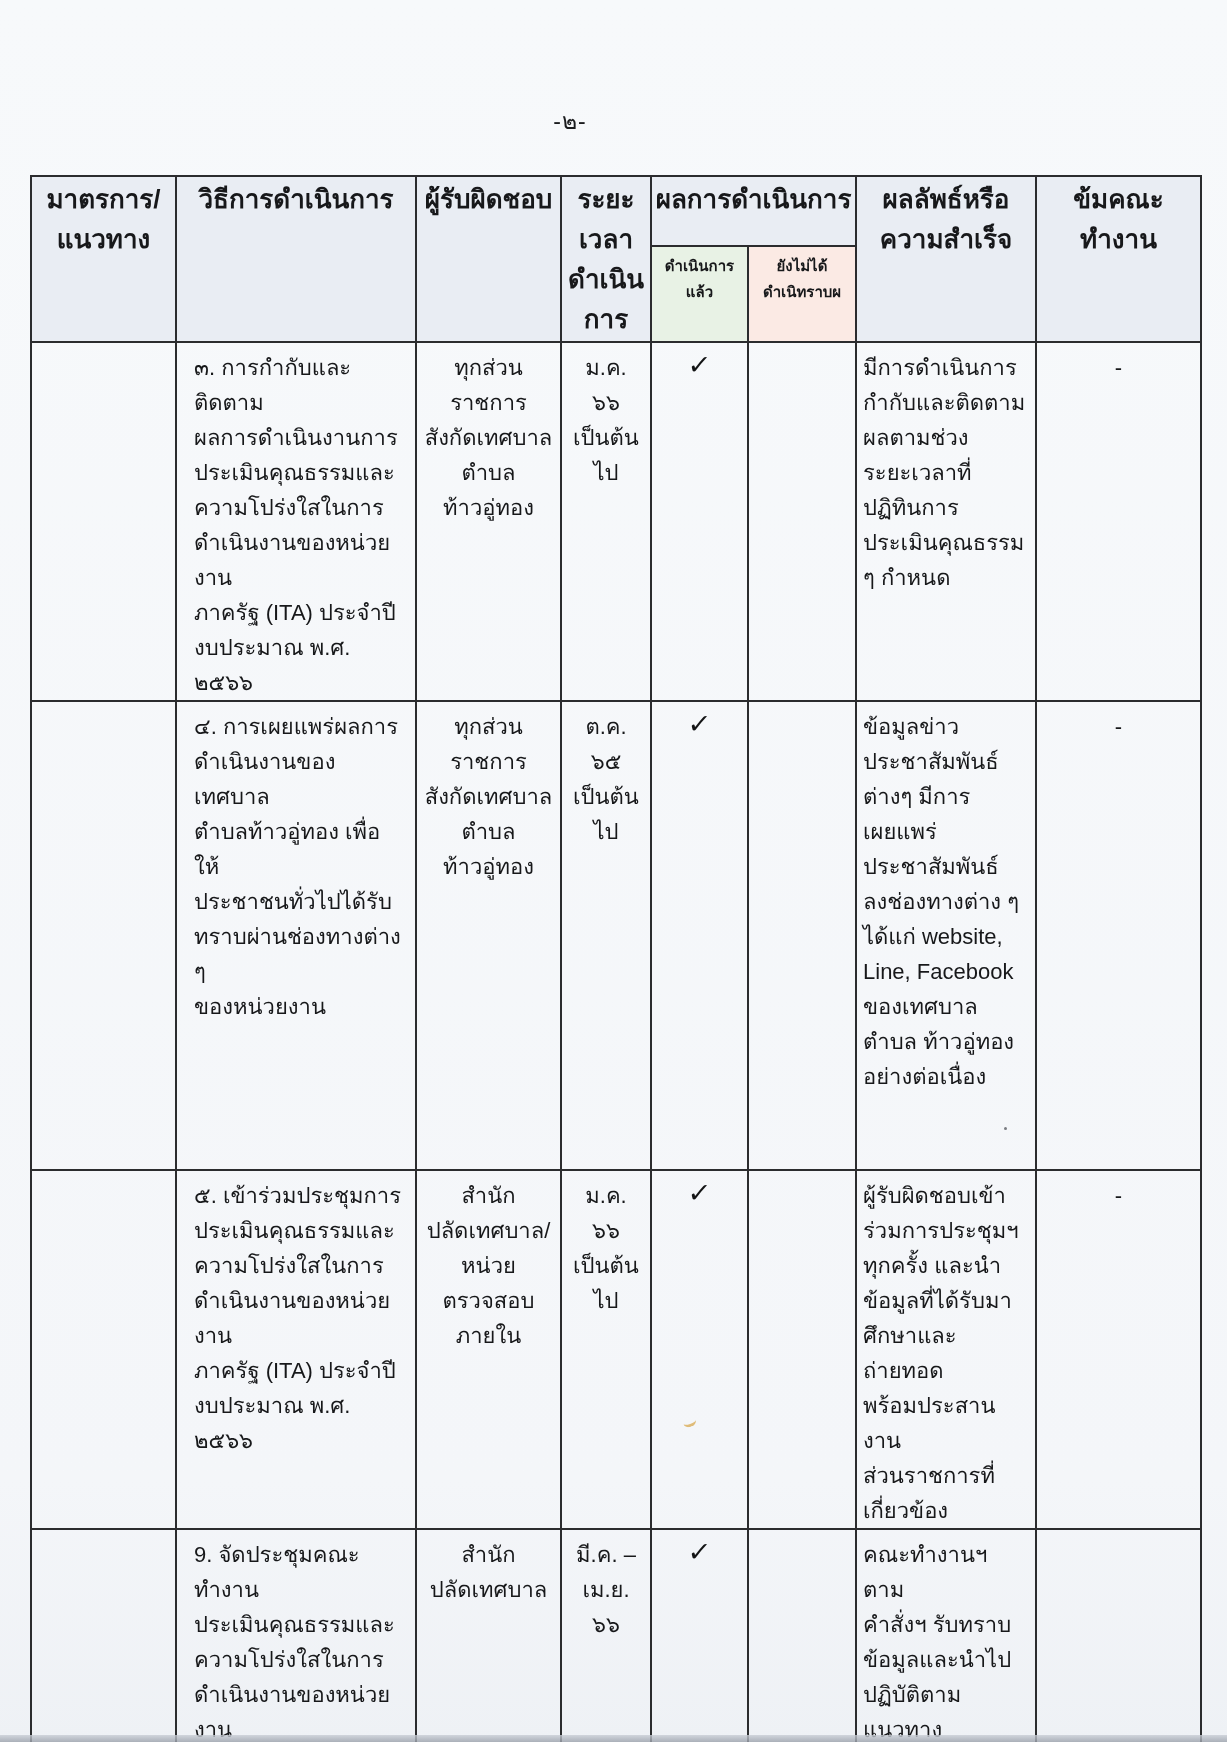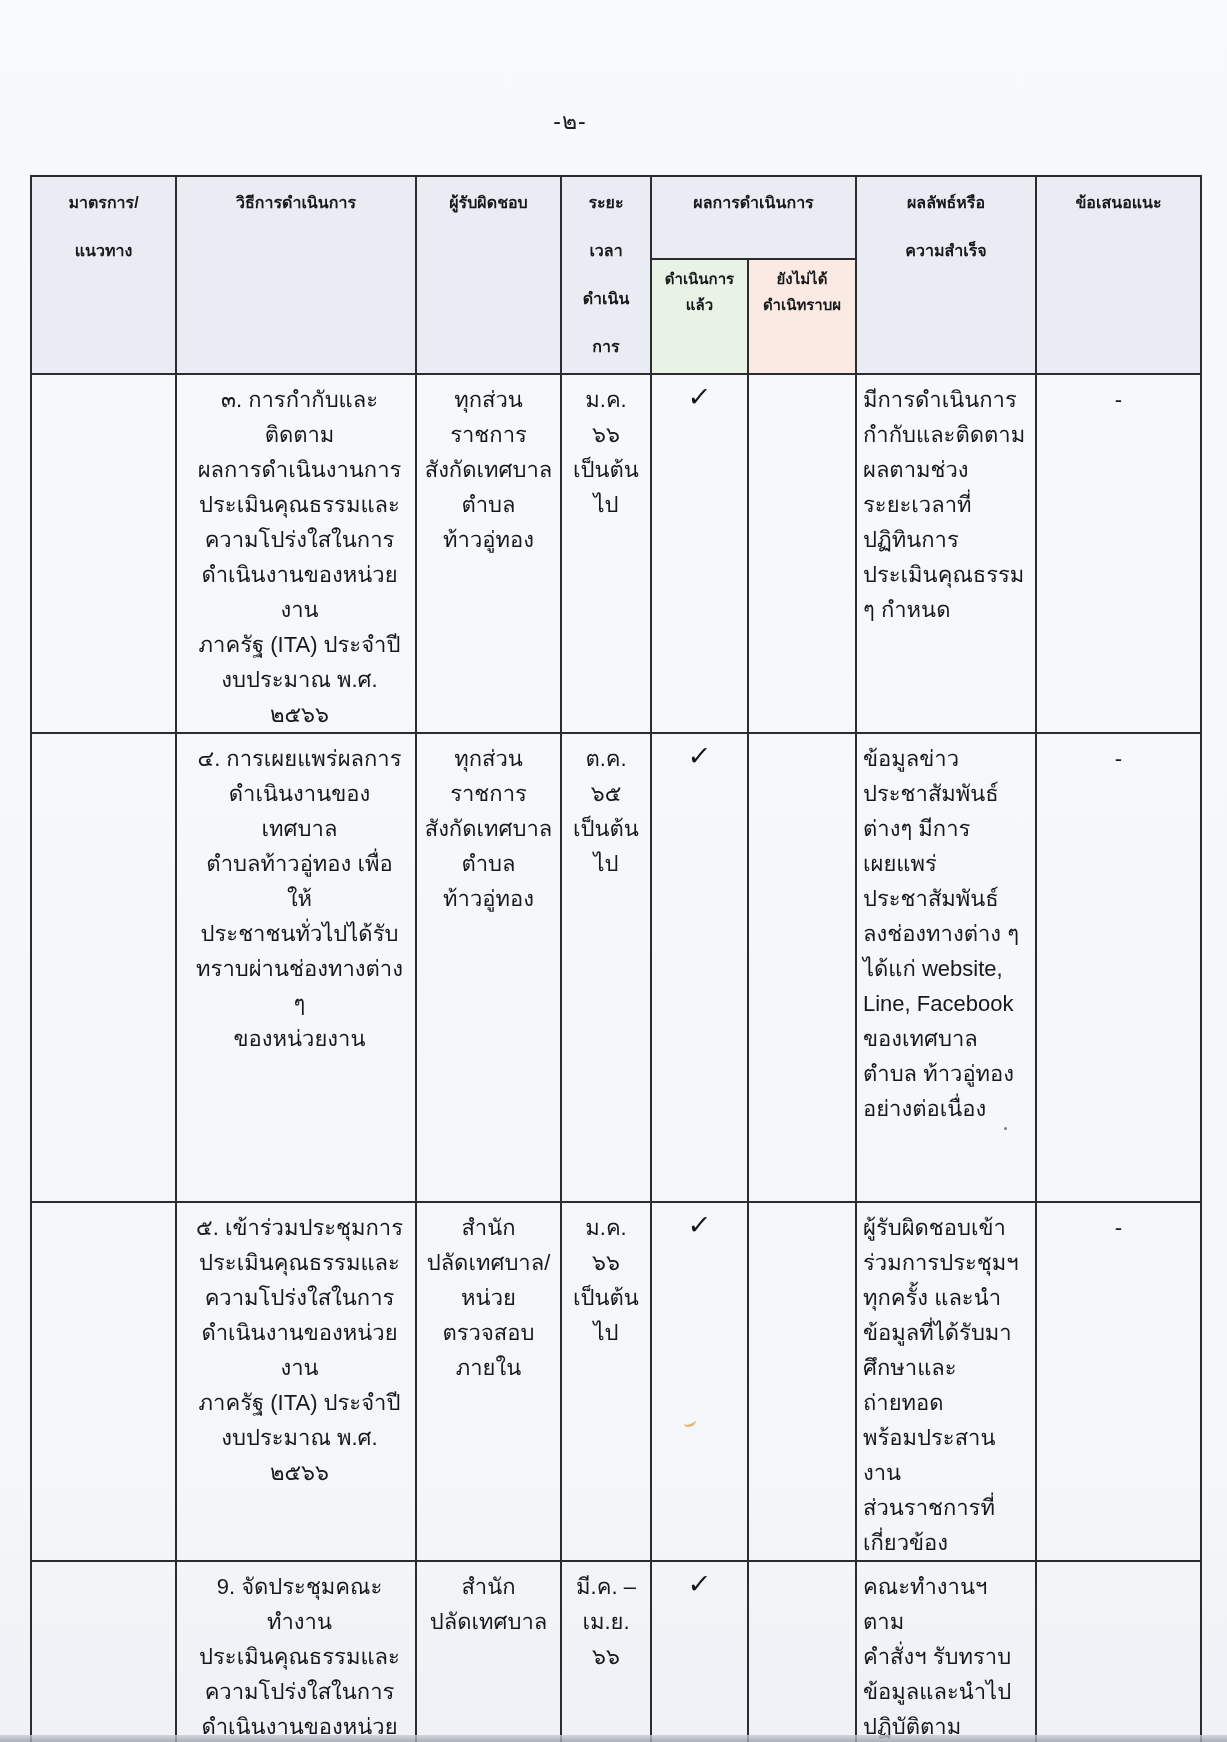--- a/index.html
+++ b/index.html
@@ -25,40 +25,40 @@
     border:2px solid #2b2c2e;
     vertical-align:top;
     overflow:hidden;
     white-space:pre-line;
   }
   thead th{
     background:#e9edf3;
     vertical-align:middle;
     text-align:center;
     font-weight:600;
-    font-size:16px;
-    line-height:48px;
+    font-size:26px;
+    line-height:40px;
     padding:2px 2px;
   }
   thead tr.sub th{
     font-size:15px;
     line-height:26px;
     font-weight:600;
     padding-top:6px;
     vertical-align:top;
   }
   th.done-h{background:#e8f2e5;}
   th.notdone-h{background:#fbeae4;}
   tbody td{
     font-size:22px;
     line-height:35px;
     padding:7px 6px 0 6px;
     background:transparent;
   }
-  td.method{text-align:center;padding-left:17px;padding-right:10px;}
+  td.method{text-align:left;padding-left:17px;padding-right:10px;}
   td.center{text-align:center;}
   td.outcome{text-align:left;padding-right:6px;}
   td.mark{text-align:center;font-size:27px;line-height:32px;padding-top:6px;}
   td.suggest{text-align:center;}
   tr.r1{height:265px;}
   tr.r2{height:469px;}
   tr.r3{height:285px;}
   tr.r4{height:175px;}
   thead tr.top{height:65px;}
   thead tr.sub{height:90px;}
@@ -102,21 +102,21 @@
 แนวทาง</th>
         <th rowspan="2">วิธีการดำเนินการ</th>
         <th rowspan="2">ผู้รับผิดชอบ</th>
         <th rowspan="2">ระยะ
 เวลา
 ดำเนิน
 การ</th>
         <th colspan="2">ผลการดำเนินการ</th>
         <th rowspan="2">ผลลัพธ์หรือ
 ความสำเร็จ</th>
-        <th rowspan="2">ข้อเสนอแนะ</th>
+        <th rowspan="2">ข้มคณะทำงาน</th>
       </tr>
       <tr class="sub">
         <th class="done-h">ดำเนินการ
 แล้ว</th>
         <th class="notdone-h">ยังไม่ได้
 ดำเนิทราบผ</th>
       </tr>
     </thead>
     <tbody>
       <tr class="r1">

